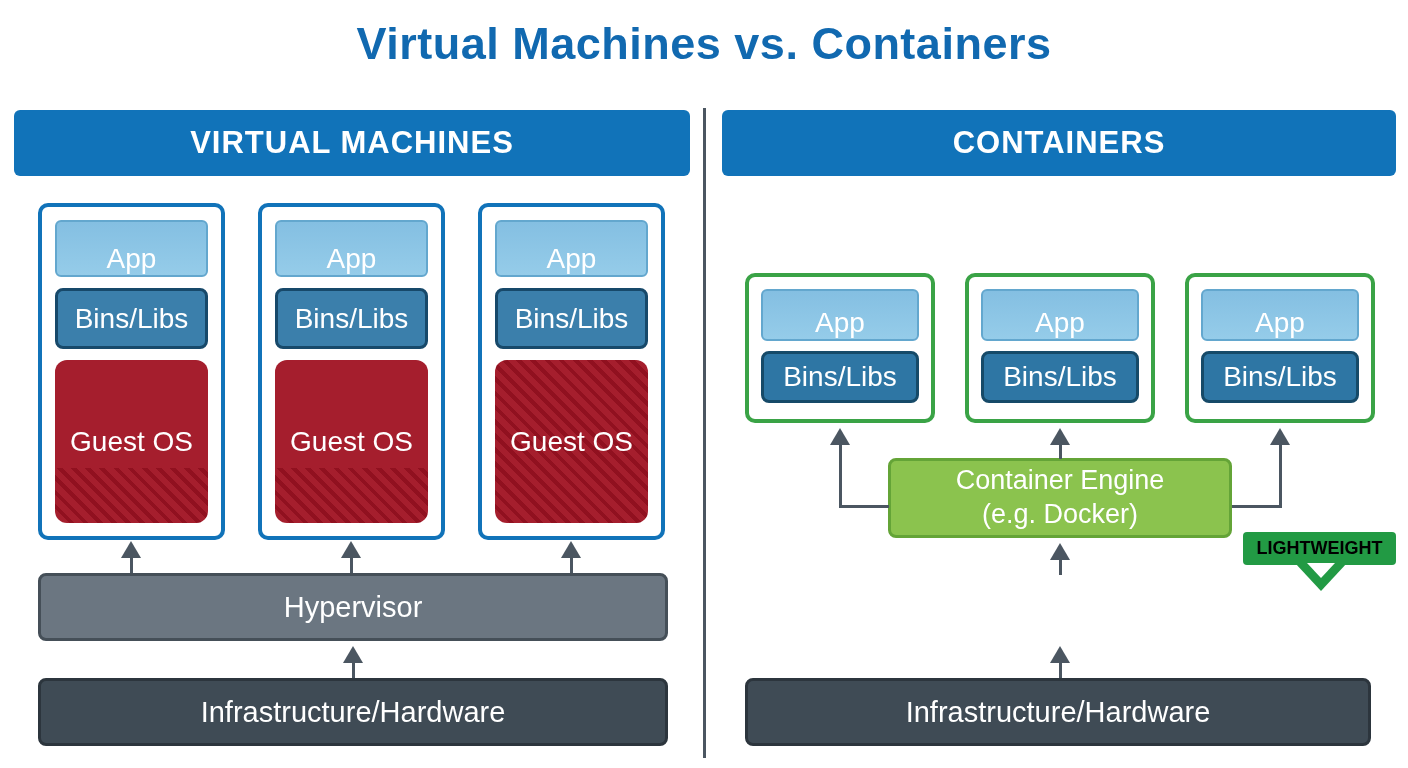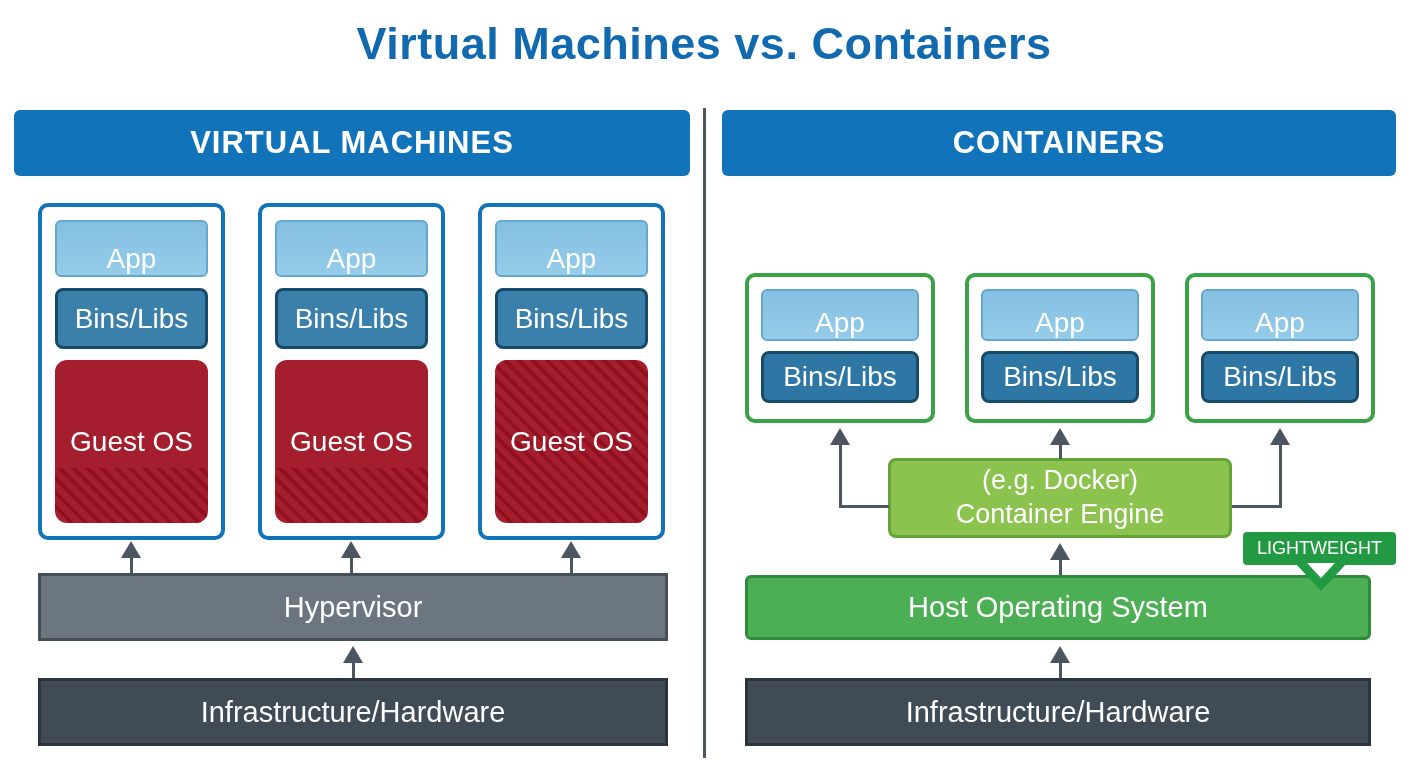--- a/index.html
+++ b/index.html
@@ -48,21 +48,21 @@
   
   .ct-stack { top:273px; width:190px; height:150px; background:#ffffff;
               border:4px solid #3aa346; border-radius:10px; padding:12px; }
   .ct0 { left:745px; } .ct1 { left:965px; } .ct2 { left:1185px; }
   .ct-stack .app-box  { height:52px; margin-bottom:10px; }
   .ct-stack .bins-box { height:52px; margin-bottom:0;
                         background-color:#2e76a4; border:3px solid #164a68; }
 
   
   .bar { display:flex; align-items:center; justify-content:center;
-         color:#ffffff; font-size:29px; border-radius:0; }
+         color:#ffffff; font-size:29px; border-radius:8px; }
   .hypervisor { left:38px; top:573px; width:630px; height:68px;
                 background:#6b7681; border:3px solid #454f58; }
   .infra { background:#3f4b55; border:3px solid #2c353d; }
   .infra-left  { left:38px;  top:678px; width:630px; height:68px; }
   .infra-right { left:745px; top:678px; width:626px; height:68px; }
   .host-os { left:745px; top:575px; width:626px; height:65px;
              background:#4caf54; border:3px solid #2e8b3a; border-radius:6px; }
   .engine { left:888px; top:458px; width:344px; height:80px;
             background:#8bc34e; border:3px solid #64a437; border-radius:8px;
             display:flex; flex-direction:column; align-items:center; justify-content:center;
@@ -76,21 +76,21 @@
               border-bottom:17px solid #4b5661; }
 
   
   .heavy { left:653px; top:416px; width:125px; height:57px; background:#b22234;
            clip-path:polygon(0 50%, 38% 0, 38% 20%, 100% 20%, 100% 80%, 38% 80%, 38% 100%);
            display:flex; align-items:center; justify-content:flex-end;
            color:#ffffff; font-size:21px; font-weight:bold; letter-spacing:0.5px;
            padding-right:11px; z-index:5; }
   .lightweight { left:1243px; top:532px; width:153px; height:33px; background:#229a44;
                  border-radius:4px; display:flex; align-items:center; justify-content:center;
-                 color:#ffffff; font-size:18px; font-weight:normal; z-index:6; }
+                 color:#000000; font-size:18px; font-weight:bold; z-index:6; }
   .lw-tail-outer { left:1295px; top:563px; width:0; height:0; z-index:6;
                    border-left:26px solid transparent; border-right:26px solid transparent;
                    border-top:28px solid #229a44; }
   .lw-tail-inner { left:1307px; top:563px; width:0; height:0; z-index:7;
                    border-left:14px solid transparent; border-right:14px solid transparent;
                    border-top:15px solid #ffffff; }
 </style>
 </head>
 <body>
 
@@ -181,44 +181,41 @@
   <div class="abs ct-stack ct2">
     <div class="app-box">
         <span>App</span>
       </div>
     <div class="bins-box">
         <span>Bins/Libs</span>
       </div>
   </div>
 
   <div class="abs engine">
+    <span>Container Engine</span>
     <span>(e.g. Docker)</span>
-    <span>Container Engine</span>
   </div>
 
   <div class="abs ahead-up" style="left:830px; top:428px;"></div>
   <div class="abs vline" style="left:839px; top:444px; height:64px;"></div>
   <div class="abs hline" style="left:839px; top:505px; width:50px;"></div>
 
   <div class="abs ahead-up" style="left:1050px; top:428px;"></div>
   <div class="abs vline" style="left:1059px; top:444px; height:15px;"></div>
 
   <div class="abs ahead-up" style="left:1270px; top:428px;"></div>
   <div class="abs vline" style="left:1279px; top:444px; height:64px;"></div>
   <div class="abs hline" style="left:1232px; top:505px; width:50px;"></div>
 
   <div class="abs lightweight">
     <span>LIGHTWEIGHT</span>
   </div>
   <div class="abs lw-tail-outer"></div>
   <div class="abs lw-tail-inner"></div>
 
-  <div class="abs bar host-os">
-    <span>Host Operating System</span>
-  </div>
   <div class="abs bar infra infra-right">
     <span>Infrastructure/Hardware</span>
   </div>
 
   <div class="abs ahead-up" style="left:1050px; top:543px;"></div>
   <div class="abs vline" style="left:1059px; top:559px; height:16px;"></div>
 
   <div class="abs ahead-up" style="left:1050px; top:646px;"></div>
   <div class="abs vline" style="left:1059px; top:662px; height:16px;"></div>
 

